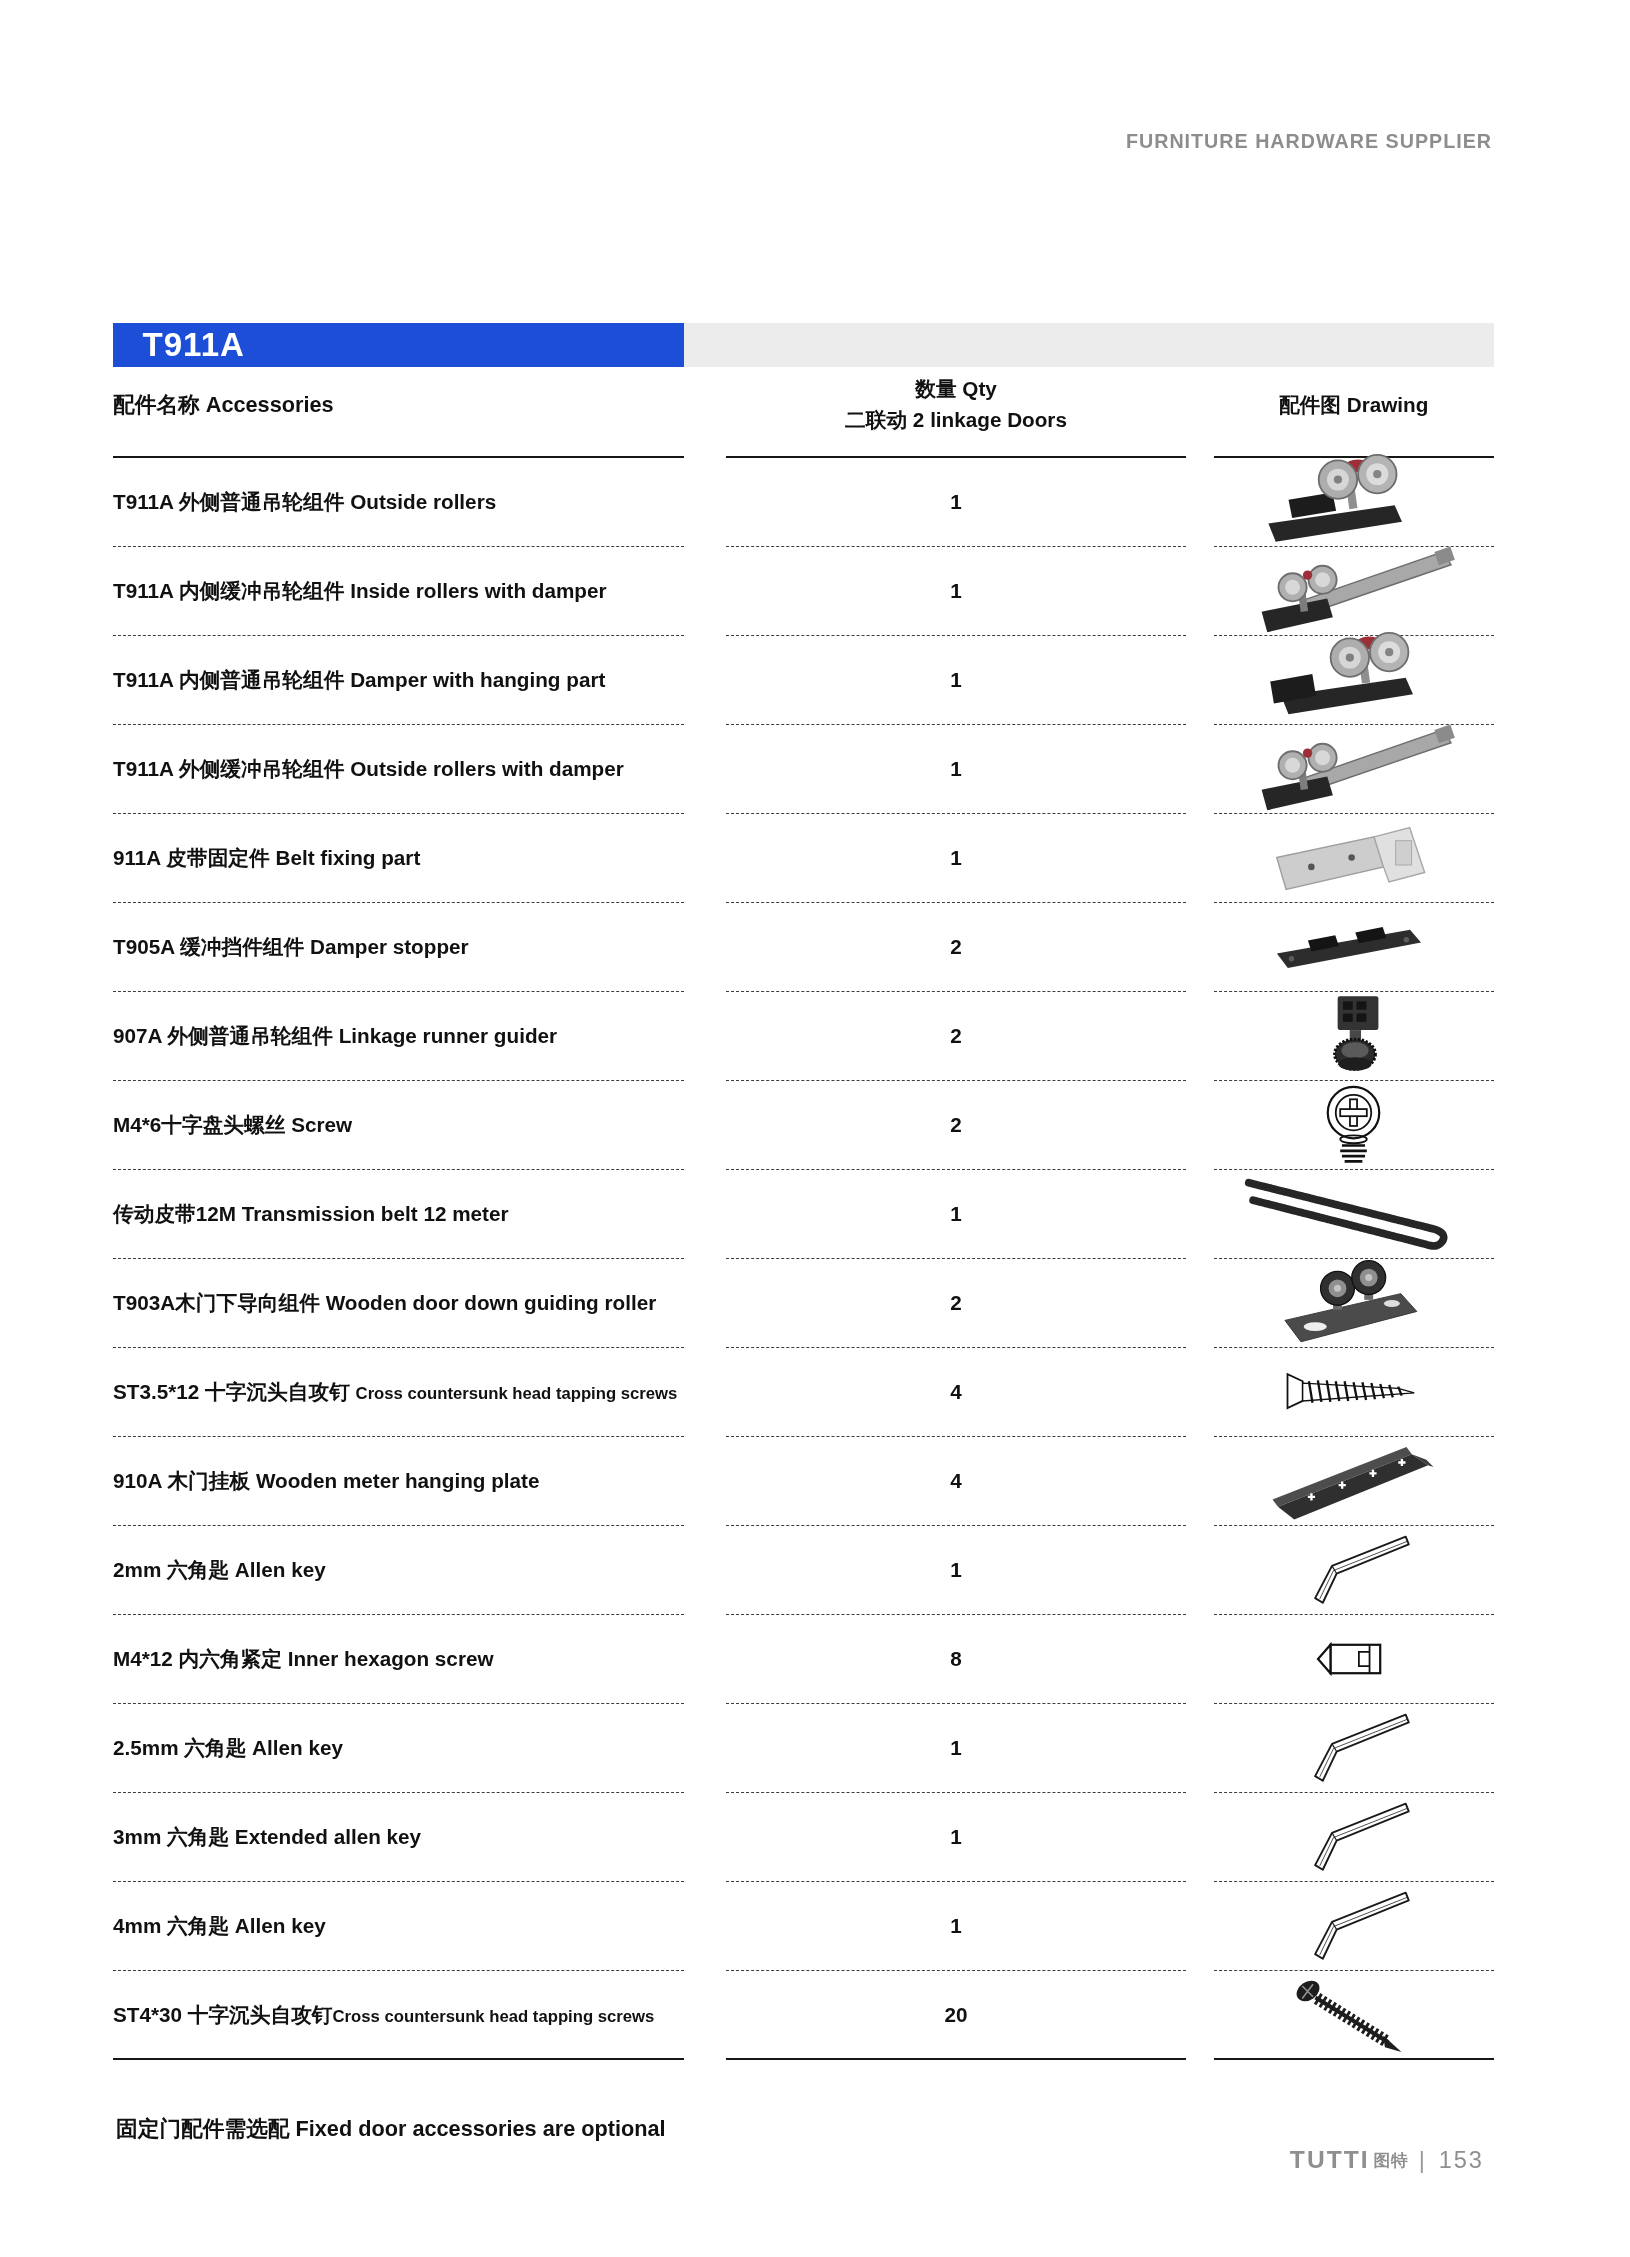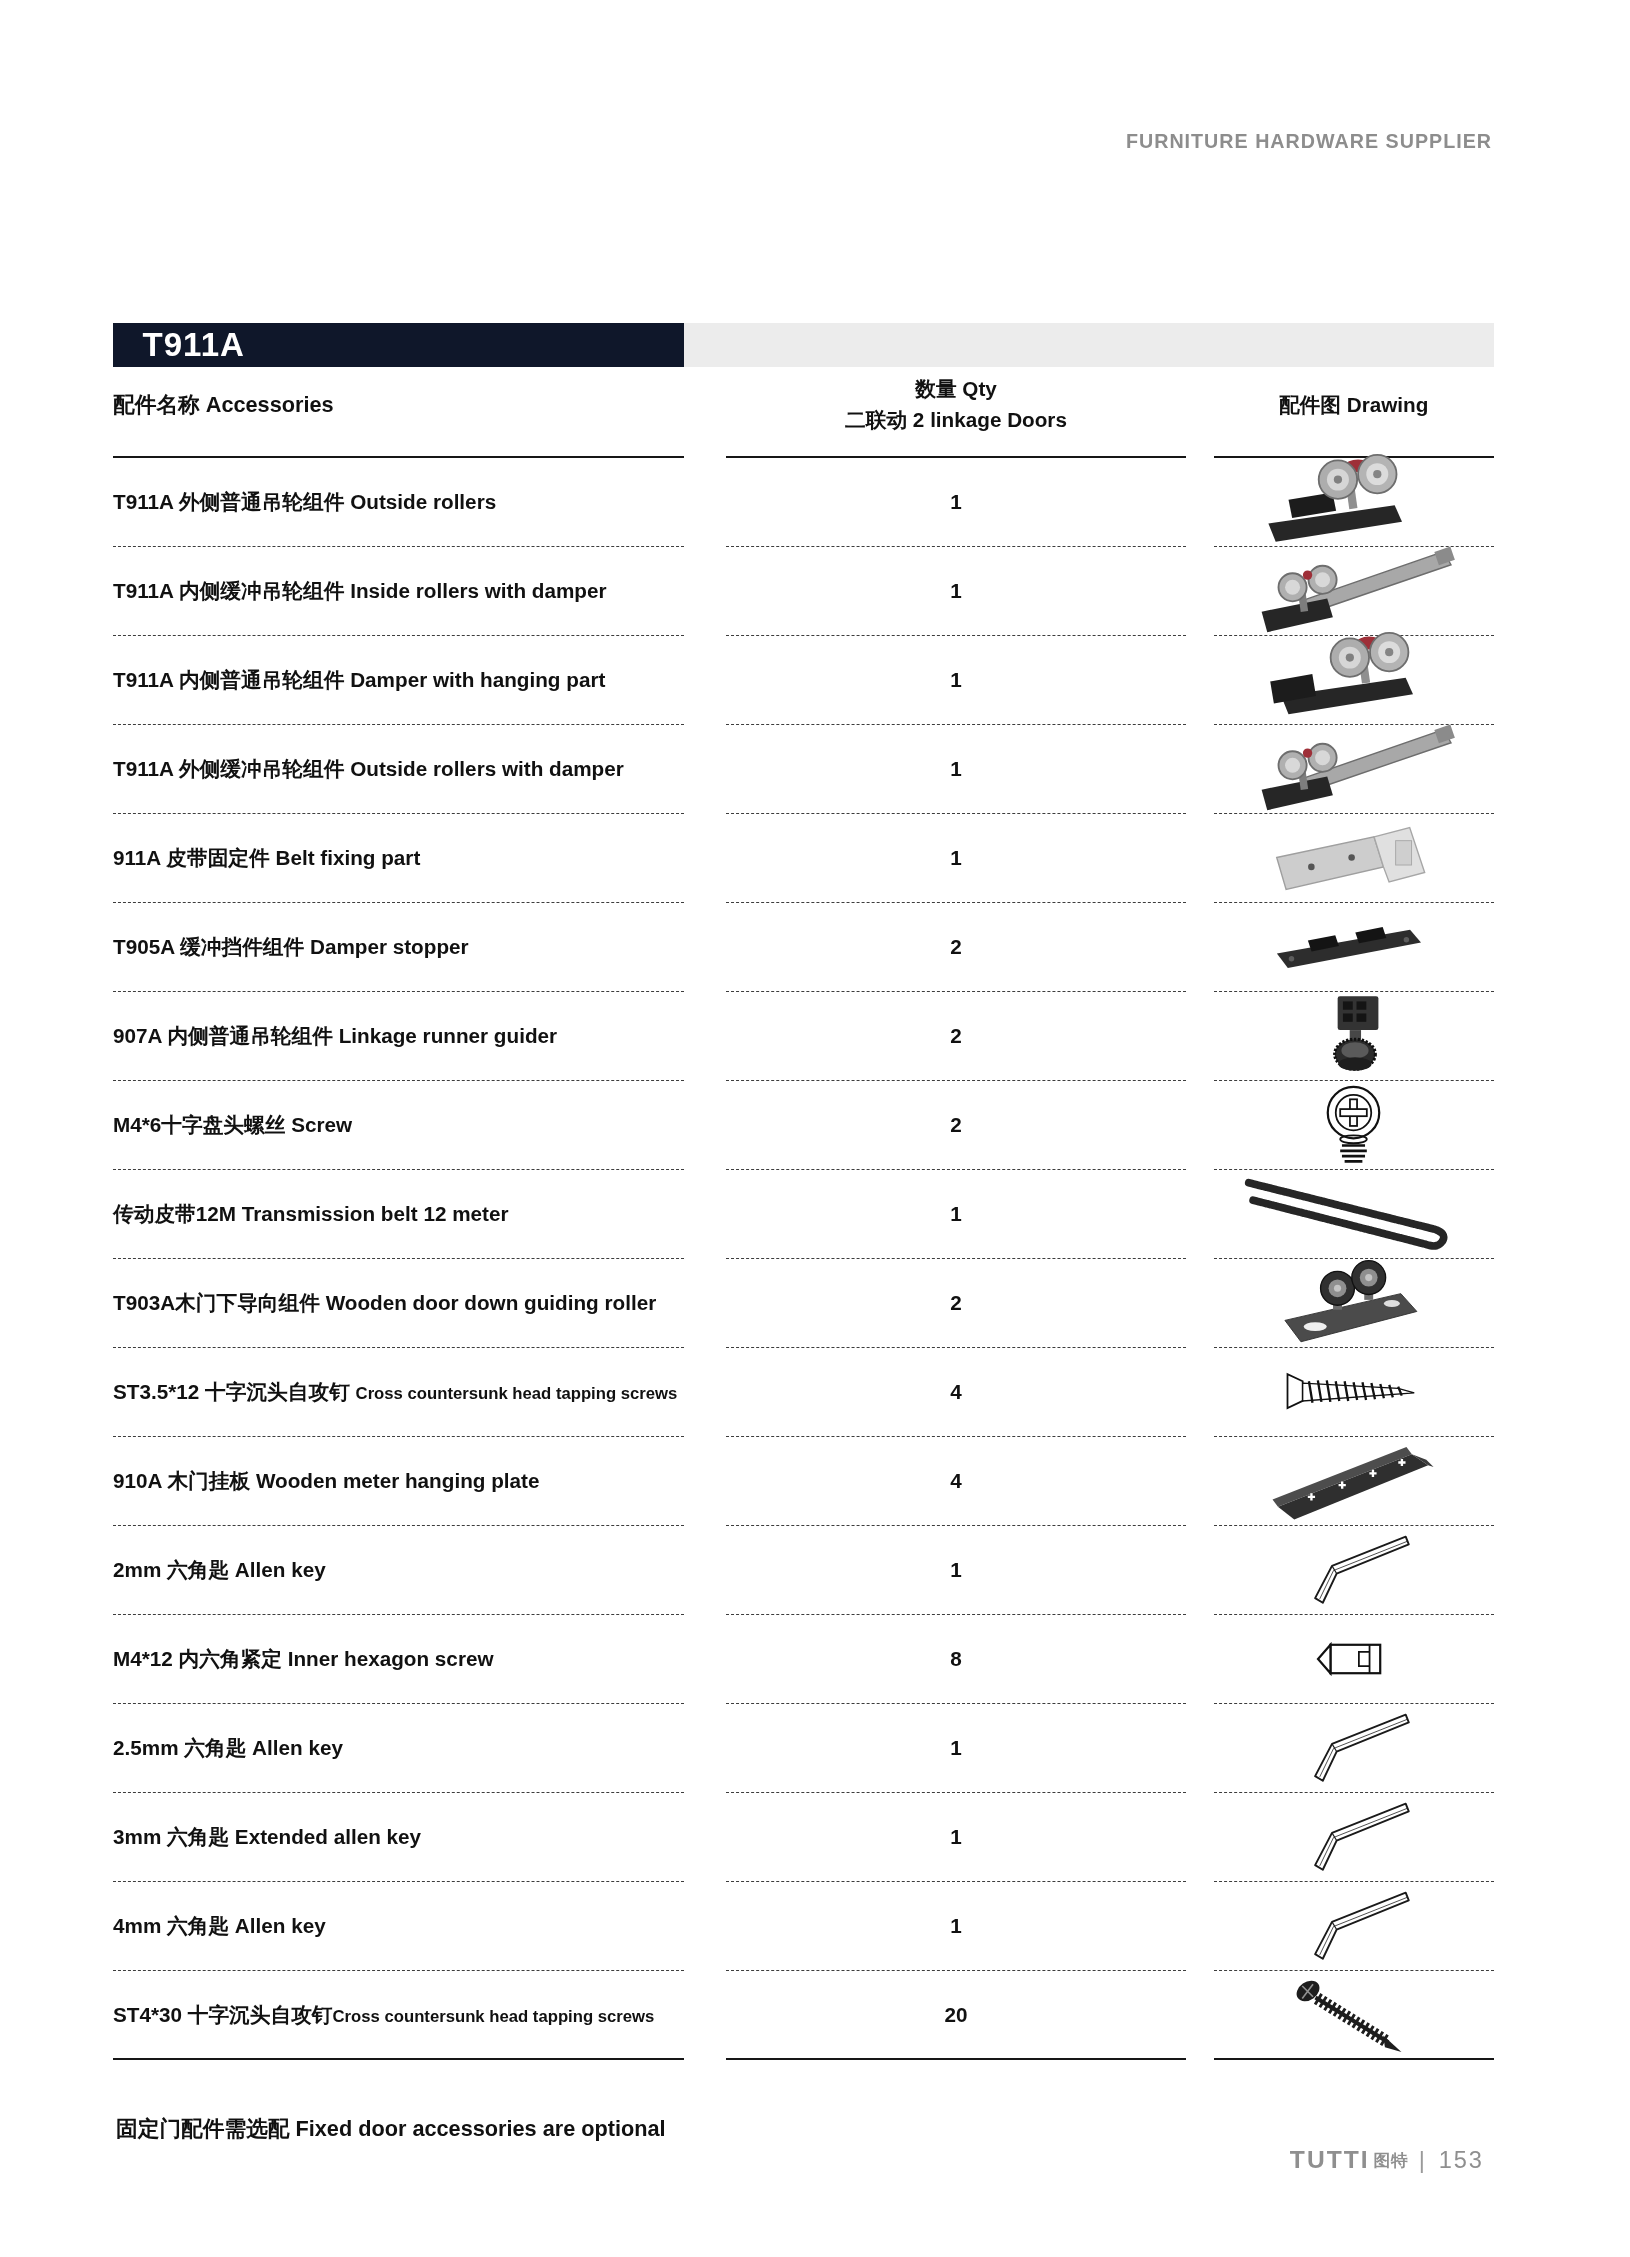--- a/index.html
+++ b/index.html
@@ -1,21 +1,21 @@
 <!DOCTYPE html>
 <html><head>
 <meta charset="utf-8">
 <style>
   html,body{margin:0;padding:0;background:#fff;}
   .page{position:relative;width:1630px;height:2258px;background:#fff;overflow:hidden;
         font-family:"Liberation Sans",sans-serif;color:#111;}
   .supplier{position:absolute;top:130px;right:138px;font-size:19.7px;letter-spacing:1px;
             color:#8d8d8d;font-weight:700;}
   .banner{position:absolute;top:323px;left:113px;width:1381px;height:44px;display:flex;}
-  .banner-red{width:571px;background:#0f172a;display:flex;align-items:center;
+  .banner-red{width:571px;background:#1d4ed8;display:flex;align-items:center;
               padding-left:29.6px;box-sizing:border-box;}
   .banner-red span{color:#fff;font-weight:bold;font-size:33px;letter-spacing:1px;}
   .banner-gray{flex:1;background:#ececec;}
   .tbl{position:absolute;top:353px;left:113px;width:1381px;}
   .trow{display:flex;}
   .c1{width:571px;box-sizing:border-box;display:flex;align-items:center;}
   .gap1{width:42px;}
   .c2{width:460px;box-sizing:border-box;display:flex;align-items:center;justify-content:center;}
   .gap2{width:27.6px;}
   .c3{width:280px;box-sizing:border-box;display:flex;align-items:center;justify-content:center;}
@@ -271,21 +271,21 @@
       <div class="gap2"></div>
       <div class="c3">
         <svg width="165" height="64" viewBox="0 0 168 65">
             <use href="#sym-stopper"></use>
           </svg>
       </div>
     </div>
 
     <div class="trow brow">
       <div class="c1">
-          <span class="name"><span>907A 内侧普通吊轮组件 Linkage runner guider</span></span>
+          <span class="name"><span>907A 外侧普通吊轮组件 Linkage runner guider</span></span>
         </div>
       <div class="gap1"></div>
       <div class="c2 qty">2</div>
       <div class="gap2"></div>
       <div class="c3">
         <svg width="83" height="87" viewBox="0 0 84 88">
             <use href="#sym-guider"></use>
           </svg>
       </div>
     </div>

